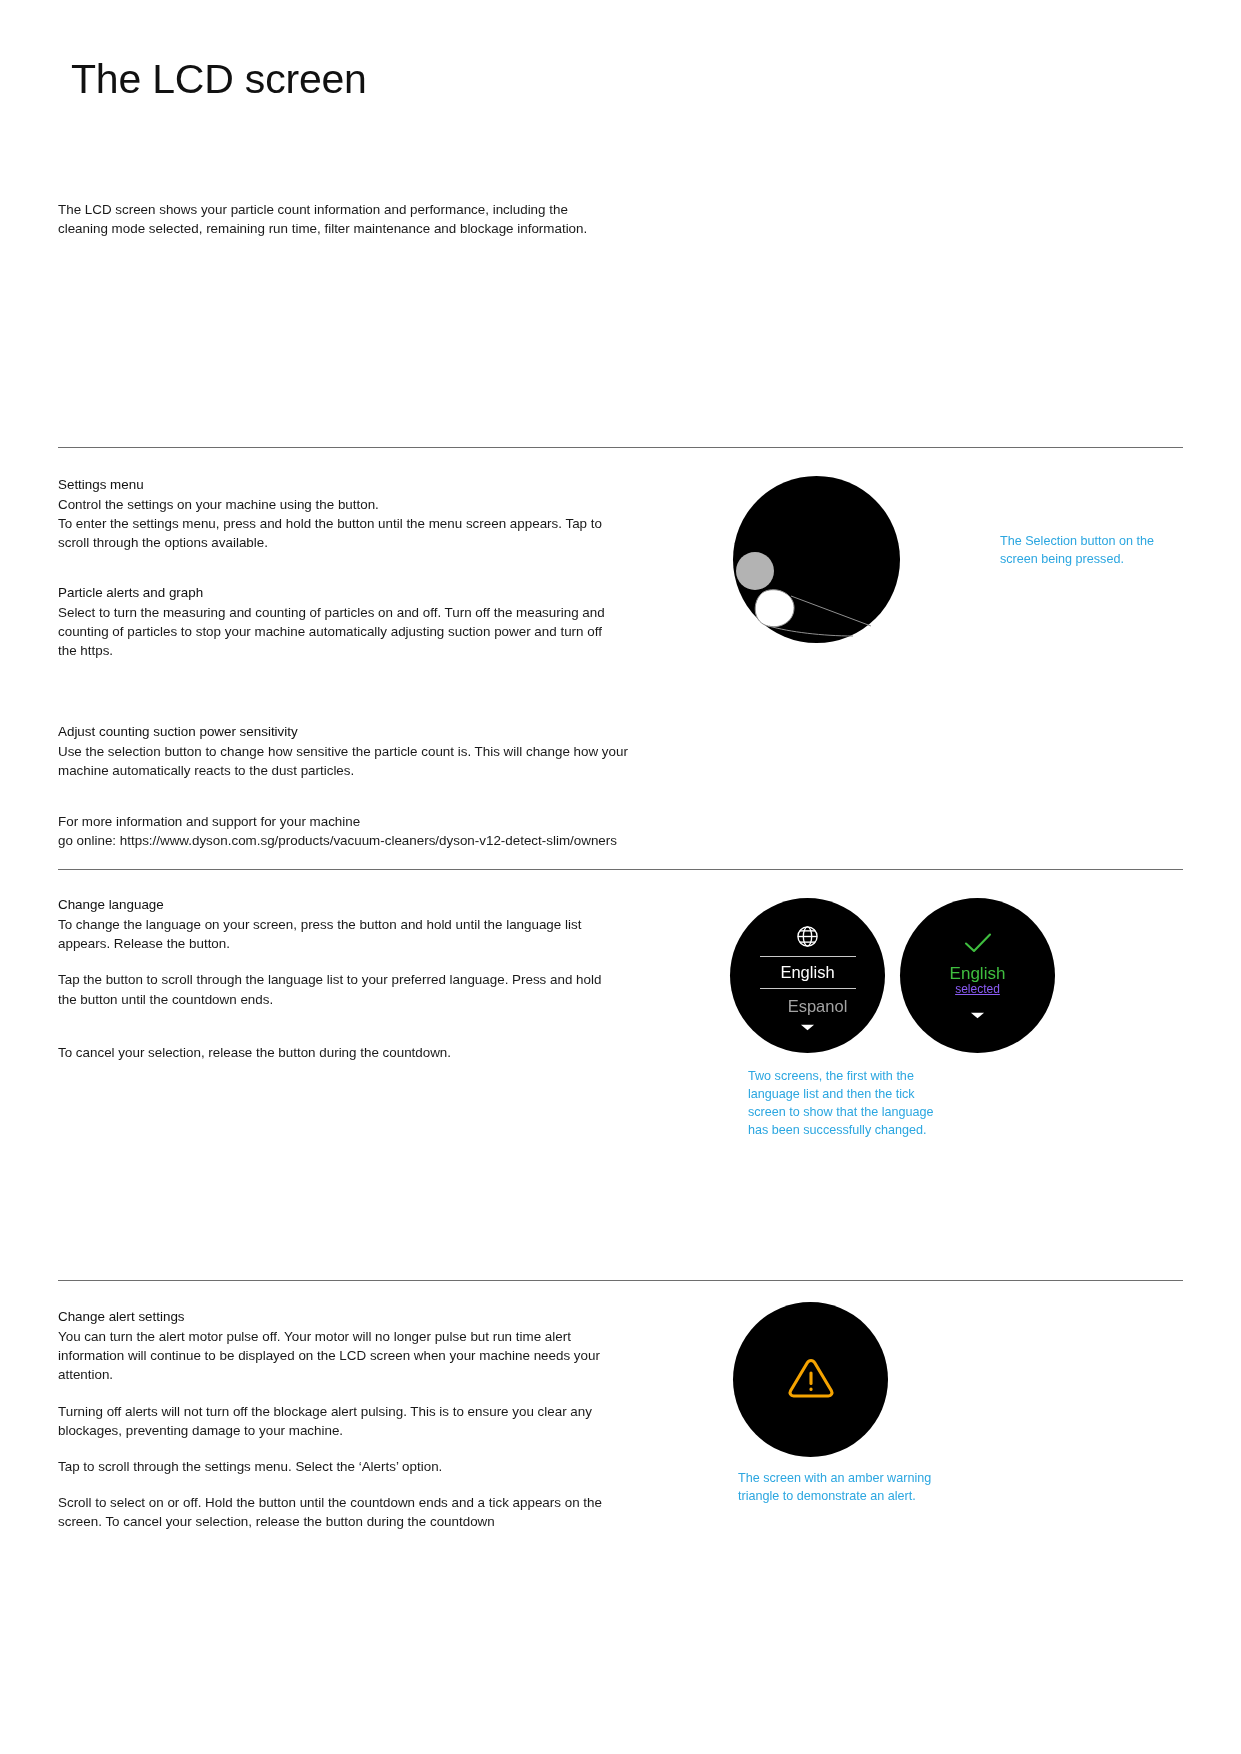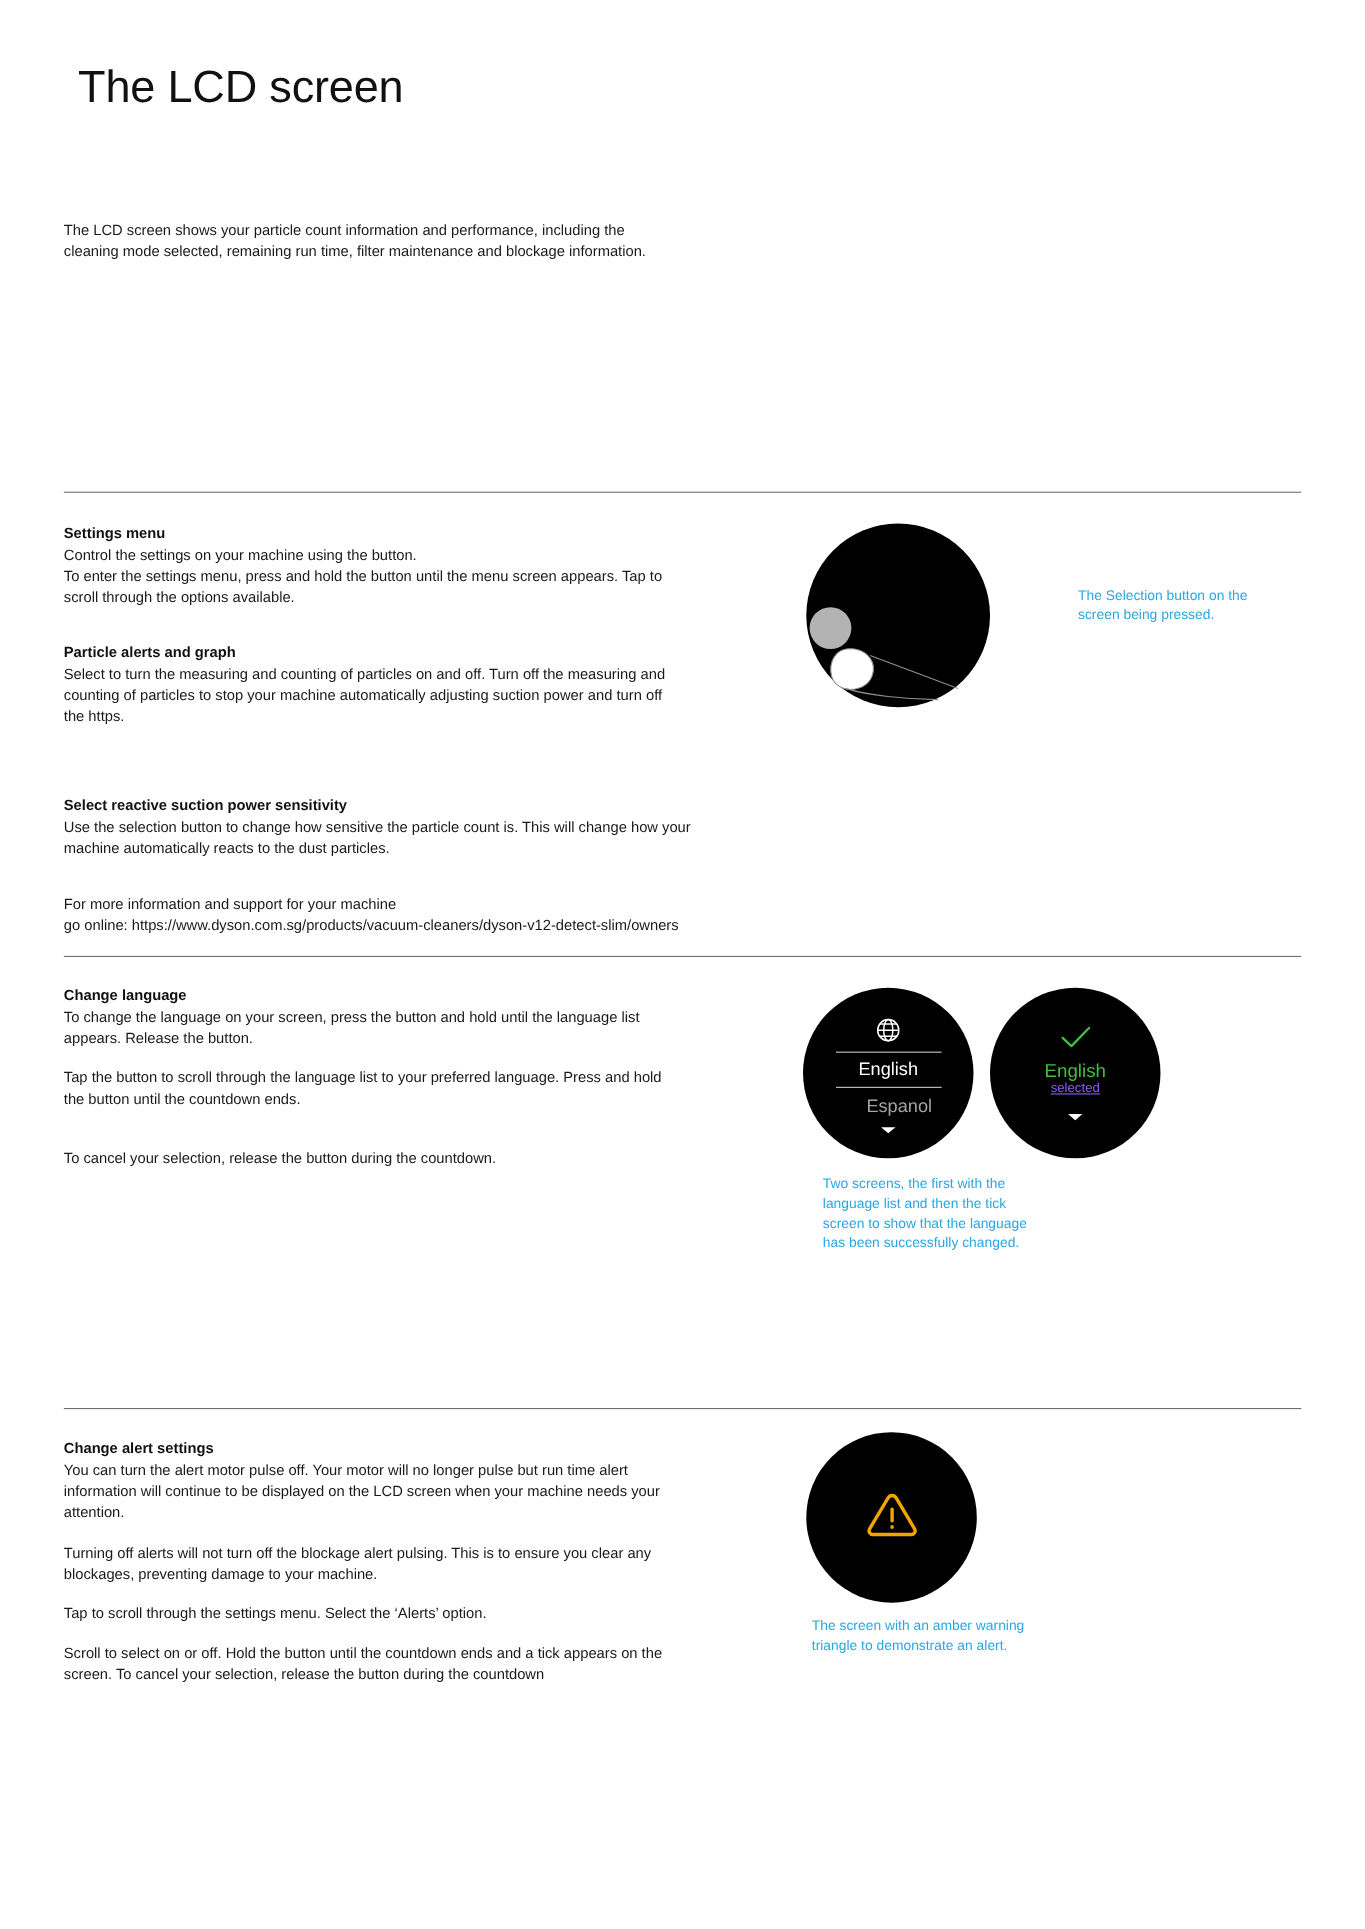--- a/index.html
+++ b/index.html
@@ -65,21 +65,21 @@
   .block {
     position: absolute;
     width: 560px;
     font-size: 13.4px;
     line-height: 1.43;
     color: #1a1a1a;
   }
   .block h3 {
     margin: 0 0 1px 0;
     font-size: 13.4px;
-    font-weight: 700;
+    font-weight: 400;
     color: #111;
     line-height: 1.43;
   }
   .block p { margin: 0; }
   .block p + p { margin-top: 0; }
   .gap { height: 17px; }
 
   .blk-settings   { left: 58px; top: 475px; }
   .blk-particle   { left: 58px; top: 583px; }
   .blk-adjust     { left: 58px; top: 722px; width: 600px; }
@@ -88,21 +88,21 @@
   .blk-alerts     { left: 58px; top: 1307px; width: 560px; }
 
   
   .annot {
     position: absolute;
     font-size: 12.6px;
     line-height: 1.42;
     color: #2ba6e0;
   }
   .annot p { margin: 0; }
-  .annot-1 { left: 980px; top: 533px; width: 180px; }
+  .annot-1 { left: 1000px; top: 533px; width: 180px; }
   .annot-2 { left: 748px; top: 1068px; width: 200px; }
   .annot-3 { left: 738px; top: 1470px; width: 195px; }
 
   
   .lcd {
     position: absolute;
     border-radius: 50%;
     background: #000000;
   }
 
@@ -229,21 +229,21 @@
     <p>Control the settings on your machine using the button.</p>
     <p>To enter the settings menu, press and hold the button until the menu screen appears. Tap to scroll through the options available.</p>
   </div>
 
   <div class="block blk-particle">
     <h3>Particle alerts and graph</h3>
     <p>Select to turn the measuring and counting of particles on and off. Turn off the measuring and counting of particles to stop your machine automatically adjusting suction power and turn off the https.</p>
   </div>
 
   <div class="block blk-adjust">
-    <h3>Select reactive suction power sensitivity</h3>
+    <h3>Adjust counting suction power sensitivity</h3>
     <p>Use the selection button to change how sensitive the particle count is. This will change how your machine automatically reacts to the dust particles.</p>
   </div>
 
   <div class="block blk-support">
     <p>For more information and support for your machine</p>
     <p>go online: https://www.dyson.com.sg/products/vacuum-cleaners/dyson-v12-detect-slim/owners</p>
   </div>
 
   <div class="lcd lcd-press">
     <svg class="press-svg" viewBox="0 0 260 220" xmlns="http://www.w3.org/2000/svg">

